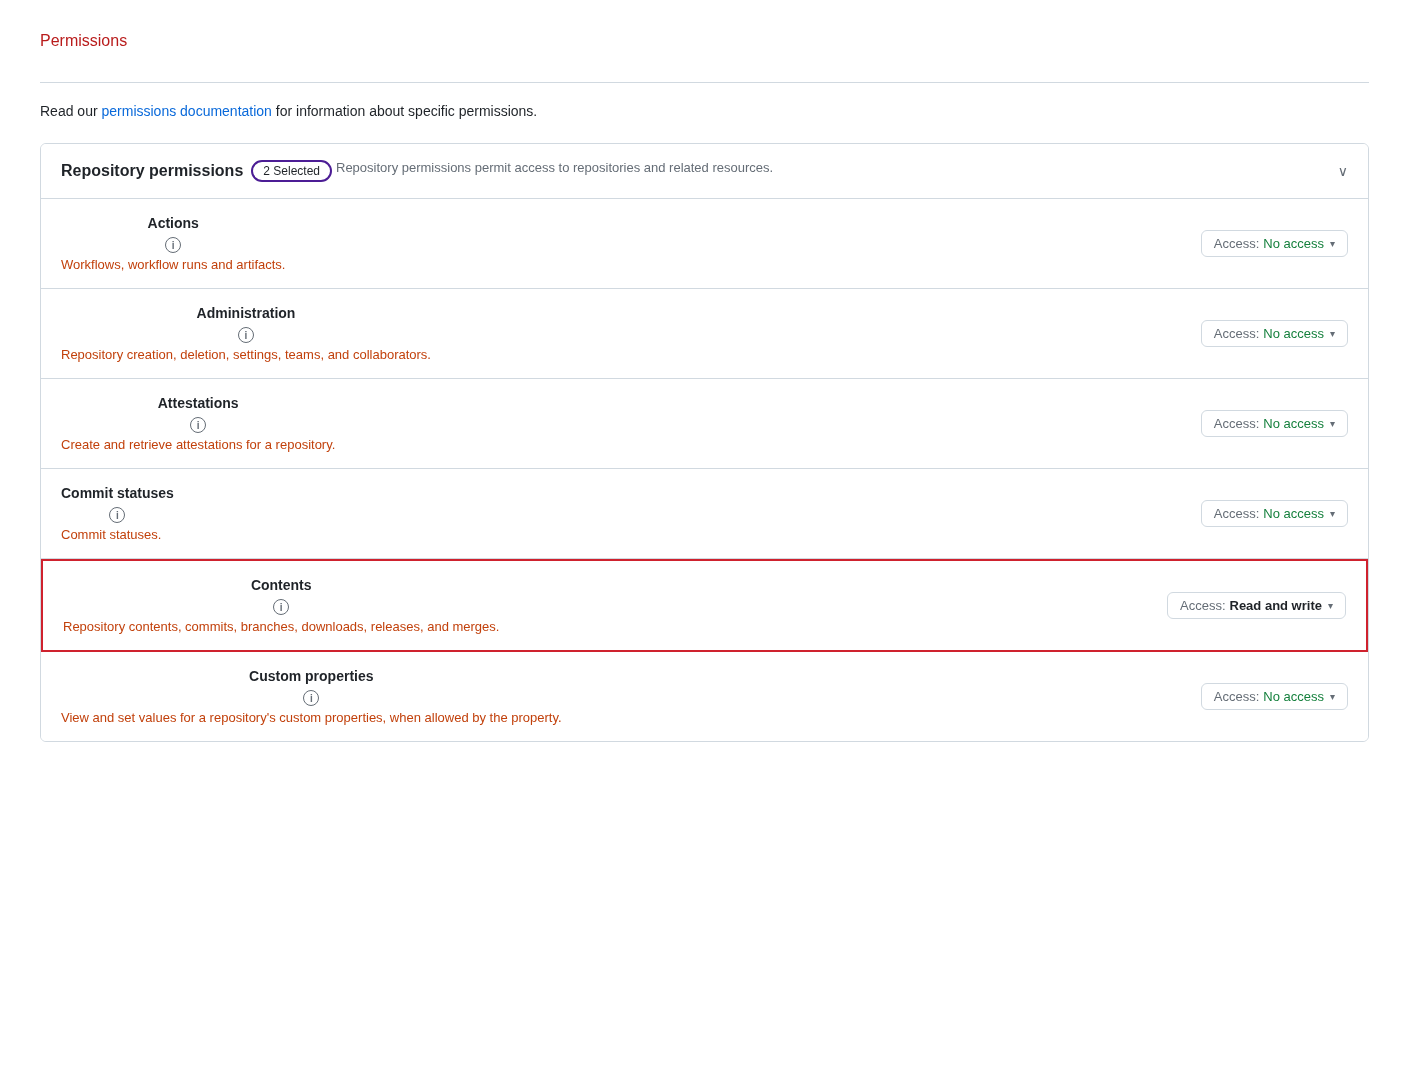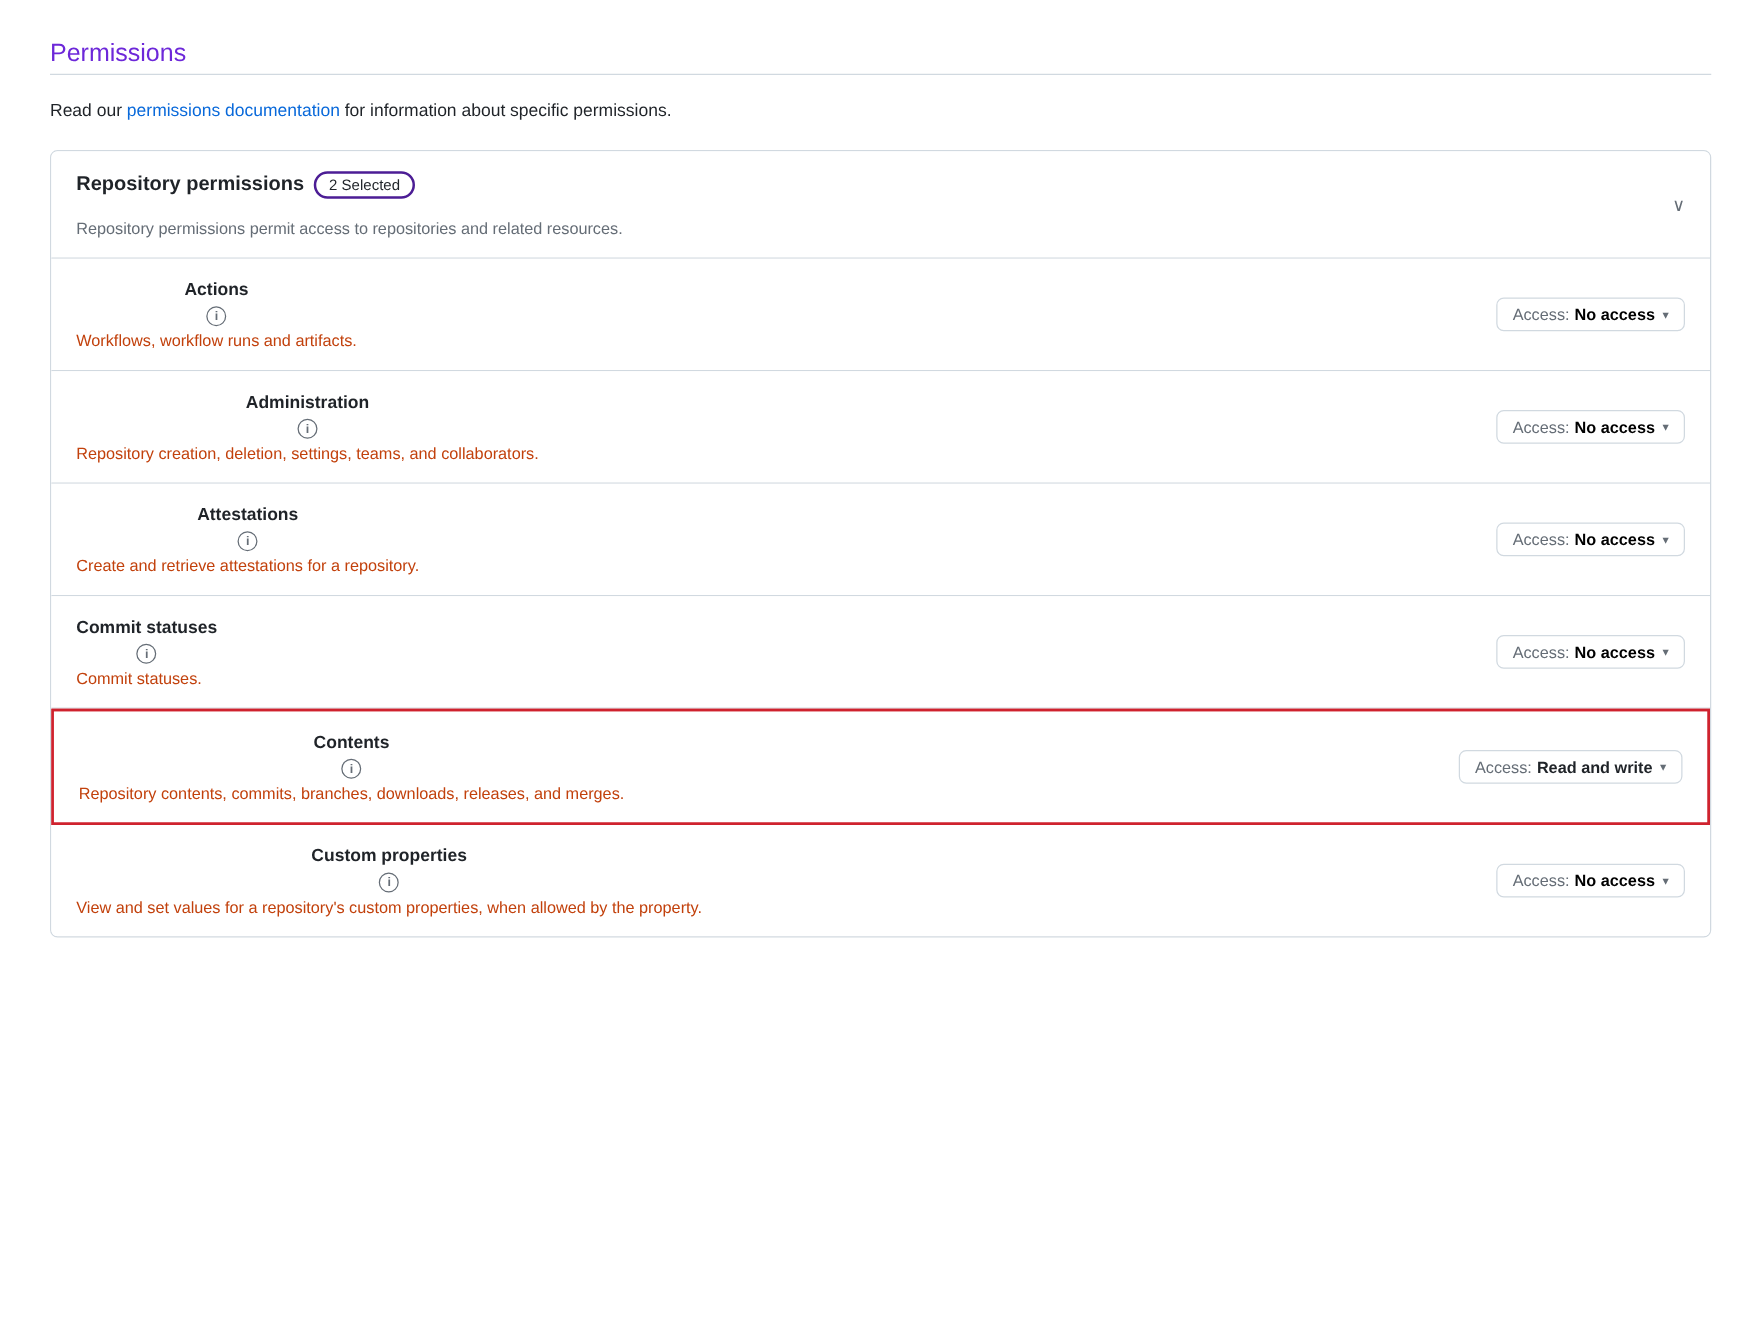--- a/index.html
+++ b/index.html
@@ -10,24 +10,24 @@
 
     body {
       font-family: -apple-system, BlinkMacSystemFont, "Segoe UI", Helvetica, Arial, sans-serif;
       font-size: 14px;
       background: #ffffff;
       color: #1f2328;
       padding: 32px 40px;
     }
 
     .page-title {
-      font-size: 20px;
+      font-size: 16px;
       font-weight: 400;
-      color: #6d28d9;
-      margin-bottom: 4px;
+      color: #b91c1c;
+      margin-bottom: 32px;
     }
 
     .divider {
       border: none;
       border-top: 1px solid #d1d9e0;
       margin-bottom: 20px;
     }
 
     .intro-text {
       font-size: 14px;
@@ -50,22 +50,22 @@
       display: flex;
       align-items: center;
       justify-content: space-between;
       padding: 16px 20px;
       background: #ffffff;
       border-bottom: 1px solid #d1d9e0;
     }
 
     .permissions-header-left {
       display: flex;
-      flex-direction: column;
-      gap: 16px;
+      flex-direction: row;
+      gap: 4px;
     }
 
     .permissions-header-title-row {
       display: flex;
       align-items: center;
       gap: 8px;
     }
 
     .permissions-header-title {
       font-size: 16px;
@@ -168,22 +168,22 @@
       cursor: pointer;
       white-space: nowrap;
     }
 
     .access-label {
       color: #656d76;
       font-weight: 400;
     }
 
     .access-value {
-      font-weight: 700;
-      color: #000000;
+      font-weight: 400;
+      color: #15803d;
     }
 
     .access-value.highlighted-value {
       font-weight: 600;
       color: #1f2328;
     }
 
     .dropdown-arrow {
       font-size: 10px;
       color: #656d76;

